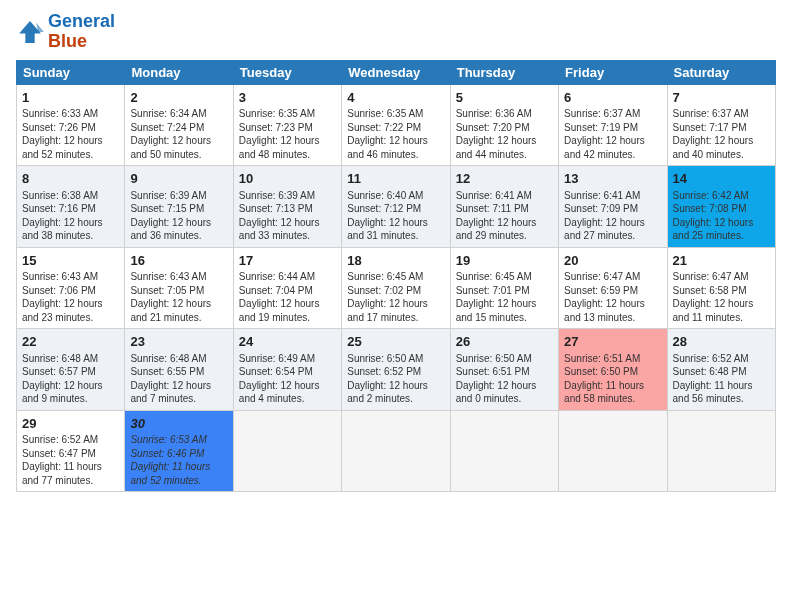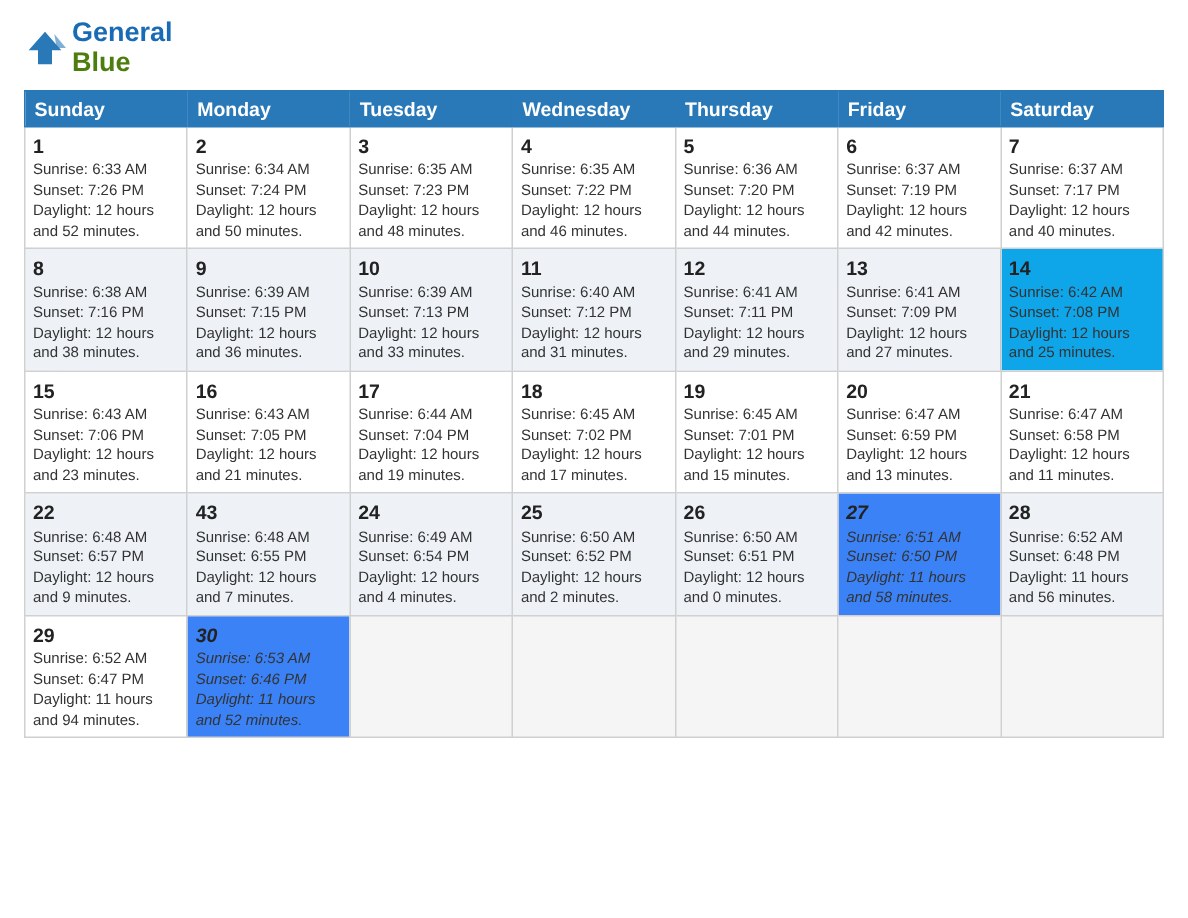--- a/index.html
+++ b/index.html
@@ -97,21 +97,21 @@
 
 <div class="page">
   <div class="header">
     <div class="logo">
       <svg class="logo-icon" viewBox="0 0 36 36">
         <polygon points="18,4 32,20 24,20 24,32 12,32 12,20 4,20" fill="#2979b8"></polygon>
         <polygon points="26,6 36,18 28,18" fill="#2979b8" opacity="0.6"></polygon>
       </svg>
       <div class="logo-text">
         <div><span>General</span></div>
-        <div><span style="color:#4d7c0f">Blue</span></div>
+        <div><span style="color:#c2410c">Blue</span></div>
       </div>
     </div>
     <div class="title-block">
       <div class="month-year"></div>
       <div class="location"></div>
     </div>
   </div>
 
   <table class="calendar">
     <thead>
@@ -148,29 +148,29 @@
           <td style="background: rgb(255, 255, 255); border-radius: 21px;"><span class="day-num">15</span><span>Sunrise: 6:43 AM</span><br><span>Sunset: 7:06 PM</span><br><span>Daylight: 12 hours and 23 minutes.</span></td>
           <td style="background: rgb(255, 255, 255);"><span class="day-num">16</span><span>Sunrise: 6:43 AM</span><br><span>Sunset: 7:05 PM</span><br><span>Daylight: 12 hours and 21 minutes.</span></td>
           <td style="background: rgb(255, 255, 255);"><span class="day-num">17</span><span>Sunrise: 6:44 AM</span><br><span>Sunset: 7:04 PM</span><br><span>Daylight: 12 hours and 19 minutes.</span></td>
           <td style="background: rgb(255, 255, 255);"><span class="day-num">18</span><span>Sunrise: 6:45 AM</span><br><span>Sunset: 7:02 PM</span><br><span>Daylight: 12 hours and 17 minutes.</span></td>
           <td style="background: rgb(255, 255, 255);"><span class="day-num">19</span><span>Sunrise: 6:45 AM</span><br><span>Sunset: 7:01 PM</span><br><span>Daylight: 12 hours and 15 minutes.</span></td>
           <td style="background: rgb(255, 255, 255);"><span class="day-num">20</span><span>Sunrise: 6:47 AM</span><br><span>Sunset: 6:59 PM</span><br><span>Daylight: 12 hours and 13 minutes.</span></td>
           <td style="background: rgb(255, 255, 255);"><span class="day-num">21</span><span>Sunrise: 6:47 AM</span><br><span>Sunset: 6:58 PM</span><br><span>Daylight: 12 hours and 11 minutes.</span></td>
         </tr>
         <tr>
           <td style="background: rgb(238, 242, 247);"><span class="day-num">22</span><span>Sunrise: 6:48 AM</span><br><span>Sunset: 6:57 PM</span><br><span>Daylight: 12 hours and 9 minutes.</span></td>
-          <td style="background: rgb(238, 242, 247);"><span class="day-num">43</span><span>Sunrise: 6:48 AM</span><br><span>Sunset: 6:55 PM</span><br><span>Daylight: 12 hours and 7 minutes.</span></td>
+          <td style="background: rgb(238, 242, 247);"><span class="day-num">23</span><span>Sunrise: 6:48 AM</span><br><span>Sunset: 6:55 PM</span><br><span>Daylight: 12 hours and 7 minutes.</span></td>
           <td style="background: rgb(238, 242, 247);"><span class="day-num">24</span><span>Sunrise: 6:49 AM</span><br><span>Sunset: 6:54 PM</span><br><span>Daylight: 12 hours and 4 minutes.</span></td>
           <td style="background: rgb(238, 242, 247);"><span class="day-num">25</span><span>Sunrise: 6:50 AM</span><br><span>Sunset: 6:52 PM</span><br><span>Daylight: 12 hours and 2 minutes.</span></td>
           <td style="background: rgb(238, 242, 247);"><span class="day-num">26</span><span>Sunrise: 6:50 AM</span><br><span>Sunset: 6:51 PM</span><br><span>Daylight: 12 hours and 0 minutes.</span></td>
-          <td style="background: #3b82f6; font-style: italic;"><span class="day-num">27</span><span>Sunrise: 6:51 AM</span><br><span>Sunset: 6:50 PM</span><br><span>Daylight: 11 hours and 58 minutes.</span></td>
+          <td style="background: #fca5a5;"><span class="day-num">27</span><span>Sunrise: 6:51 AM</span><br><span>Sunset: 6:50 PM</span><br><span>Daylight: 11 hours and 58 minutes.</span></td>
           <td style="background: rgb(238, 242, 247);"><span class="day-num">28</span><span>Sunrise: 6:52 AM</span><br><span>Sunset: 6:48 PM</span><br><span>Daylight: 11 hours and 56 minutes.</span></td>
         </tr>
         <tr>
-          <td style="background: rgb(255, 255, 255); margin-left: 12px;"><span class="day-num">29</span><span>Sunrise: 6:52 AM</span><br><span>Sunset: 6:47 PM</span><br><span>Daylight: 11 hours and 94 minutes.</span></td>
+          <td style="background: rgb(255, 255, 255); margin-left: 12px;"><span class="day-num">29</span><span>Sunrise: 6:52 AM</span><br><span>Sunset: 6:47 PM</span><br><span>Daylight: 11 hours and 77 minutes.</span></td>
           <td style="background: #3b82f6; font-style: italic;"><span class="day-num">30</span><span>Sunrise: 6:53 AM</span><br><span>Sunset: 6:46 PM</span><br><span>Daylight: 11 hours and 52 minutes.</span></td>
           <td class="empty"></td>
           <td class="empty"></td>
           <td class="empty"></td>
           <td class="empty"></td>
           <td class="empty"></td>
         </tr>
       </tbody>
   </table>
 </div>

